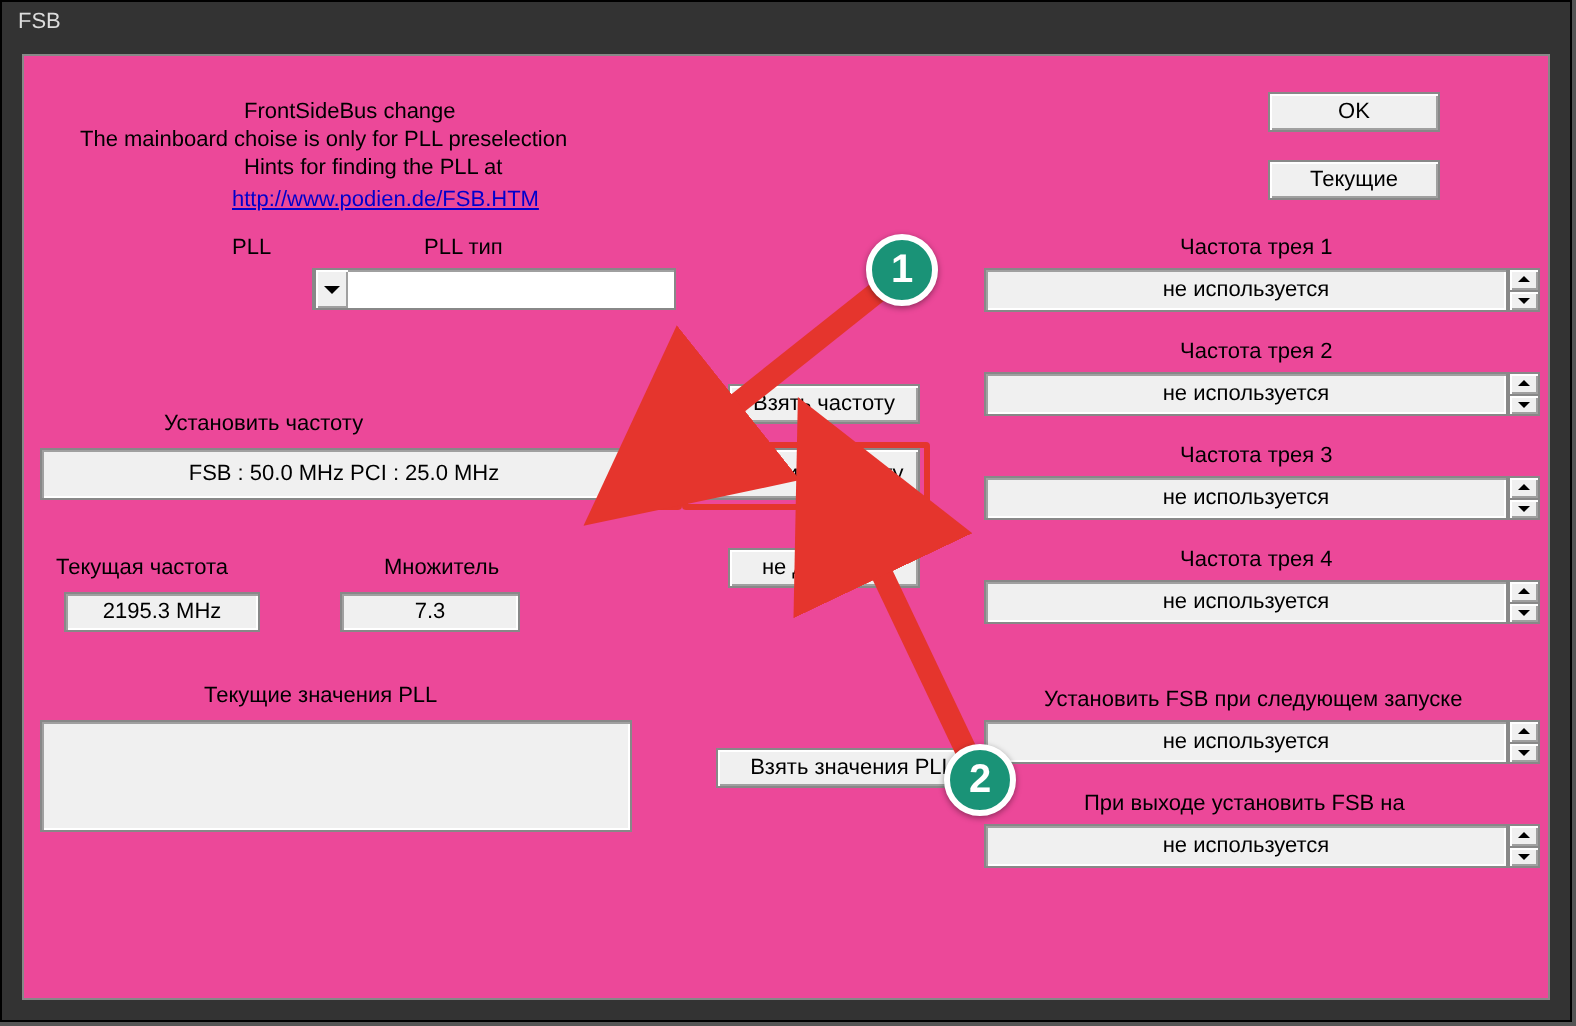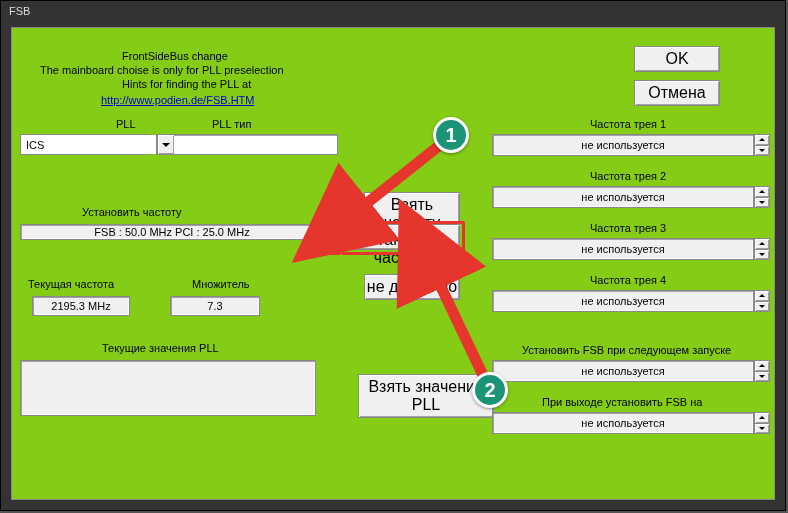--- a/index.html
+++ b/index.html
@@ -1,20 +1,20 @@
 <!DOCTYPE html>
 <html><head>
 <meta charset="utf-8">
 <style>
 * { box-sizing: border-box; margin: 0; padding: 0; }
 body { font-family: Tahoma, "MS Sans Serif", sans-serif; font-size: 11px; background: #555; width: 788px; height: 513px; overflow: hidden; position: relative; }
 .window { position: absolute; left: 0; top: 0; width: 786px; height: 511px; background: #333; border: 1px solid #000; }
 .titlebar { height: 22px; background: #333; color: #ddd; padding: 4px 8px; font-size: 11px; }
-.client { position: absolute; left: 10px; top: 26px; right: 10px; bottom: 10px; background: #84cc16; border: 1px solid #888; }
-.btn { background: #f0f0f0; border: 1px solid #888; box-shadow: inset 1px 1px 0 #fff, inset -1px -1px 0 #a0a0a0; text-align: center; padding: 3px 0; cursor: default; font-size: 16px; }
+.client { position: absolute; left: 10px; top: 26px; right: 10px; bottom: 10px; background: #ec4899; border: 1px solid #888; }
+.btn { background: #f0f0f0; border: 1px solid #888; box-shadow: inset 1px 1px 0 #fff, inset -1px -1px 0 #a0a0a0; text-align: center; padding: 3px 0; cursor: default; font-size: 11px; }
 .sunken { border: 1px solid #888; box-shadow: inset 1px 1px 0 #a0a0a0, inset -1px -1px 0 #fff; background: #f0f0f0; padding: 3px 12px; font-size: 11px; text-align: center; }
 .combo { display: flex; border: 1px solid #888; box-shadow: inset 1px 1px 0 #a0a0a0; background: #fff; height: 21px; }
 .combo input { border: none; flex: 1; padding: 0 5px; font-size: 11px; font-family: inherit; outline: none; background: #fff; }
 .combo .arrow { width: 17px; background: #f0f0f0; border-left: 1px solid #888; box-shadow: inset 1px 1px 0 #fff, inset -1px -1px 0 #a0a0a0; display: flex; align-items: center; justify-content: center; }
 .tri-down { width: 0; height: 0; border-left: 4px solid transparent; border-right: 4px solid transparent; border-top: 4px solid #000; }
 .tri-up-s { width: 0; height: 0; border-left: 3px solid transparent; border-right: 3px solid transparent; border-bottom: 3px solid #000; }
 .tri-down-s { width: 0; height: 0; border-left: 3px solid transparent; border-right: 3px solid transparent; border-top: 3px solid #000; }
 .spinctrl { display: flex; flex-direction: column; width: 16px; height: 26px; }
 .spinbtn { flex: 1; background: #f0f0f0; border: 1px solid #888; box-shadow: inset 1px 1px 0 #fff, inset -1px -1px 0 #a0a0a0; display: flex; align-items: center; justify-content: center; }
 .spinbtn:first-child { border-bottom: none; }
@@ -30,43 +30,37 @@
 </head>
 <body>
 
 <div class="window">
   <div class="titlebar"><span>FSB</span></div>
   <div class="client">
 
     <div class="abs label" style="left:110px; top:22px;">FrontSideBus change</div>
     <div class="abs label" style="left:28px; top:36px;">The mainboard choise is only for PLL preselection</div>
     <div class="abs label" style="left:110px; top:50px;">Hints for finding the PLL at</div>
-    <a class="abs link" style="left:77px; top:66px;padding-left:12px;">http://www.podien.de/FSB.HTM</a>
+    <a class="abs link" style="left:92px; top:66px;padding-left:12px;">http://www.podien.de/FSB.HTM</a>
 
     <div class="abs btn" style="left:622px; top:18px; width:86px;">OK</div>
-    <div class="abs btn" style="left:622px; top:52px; width:86px;">Отмена</div>
+    <div class="abs btn" style="left:622px; top:52px; width:86px;">Текущие</div>
 
     <div class="abs label" style="left:70px; top:90px;margin-left:34px;">PLL</div>
     <div class="abs label" style="left:200px; top:90px;">PLL тип</div>
 
-    <div class="abs combo" style="left:8px; top:106px; width:130px;">
-      <input readonly="" value="ICS" style="">
-      <div class="arrow">
-          <div class="tri-down"></div>
-        </div>
-    </div>
     <div class="abs combo" style="left:144px; top:106px; width:182px;">
       <div class="arrow">
           <div class="tri-down"></div>
         </div>
     </div>
 
     <div class="abs label" style="left:70px; top:178px;">Установить частоту</div>
     <div class="abs" style="left:8px; top:196px; width:320px; display:flex; align-items:stretch;">
-      <div class="sunken" style="flex:1; height:16px; display:flex; align-items:center; justify-content:center;text-align:center;">FSB :   50.0 MHz  PCI :    25.0 MHz</div>
+      <div class="sunken" style="flex:1; height:26px; display:flex; align-items:center; justify-content:center;text-align:center;">FSB :   50.0 MHz  PCI :    25.0 MHz</div>
       <div class="spinctrl">
         <div class="spinbtn">
             <div class="tri-up-s"></div>
           </div>
         <div class="spinbtn">
             <div class="tri-down-s"></div>
           </div>
       </div>
     </div>
 

